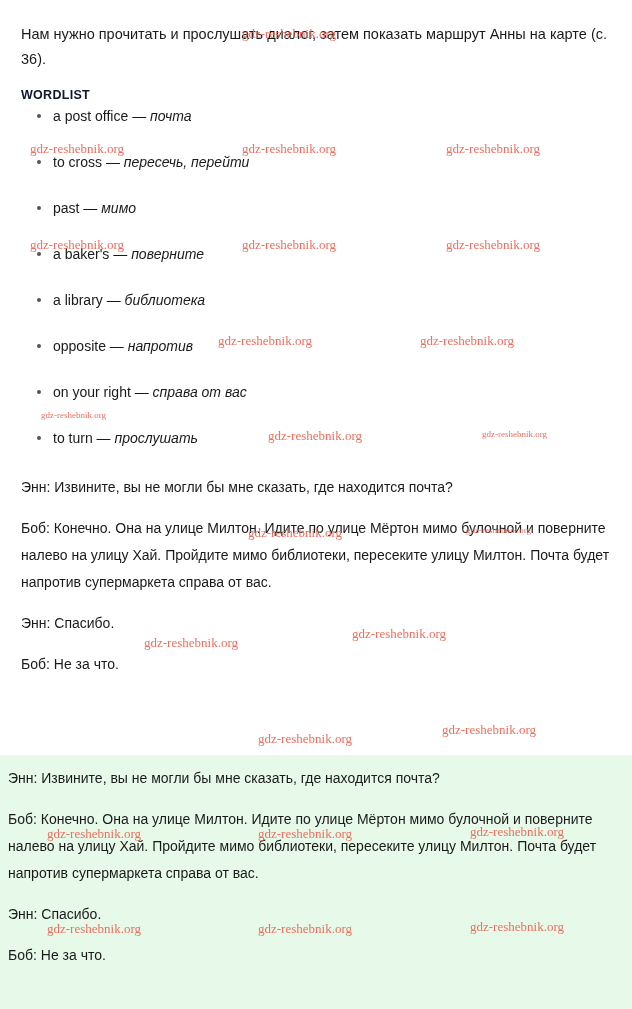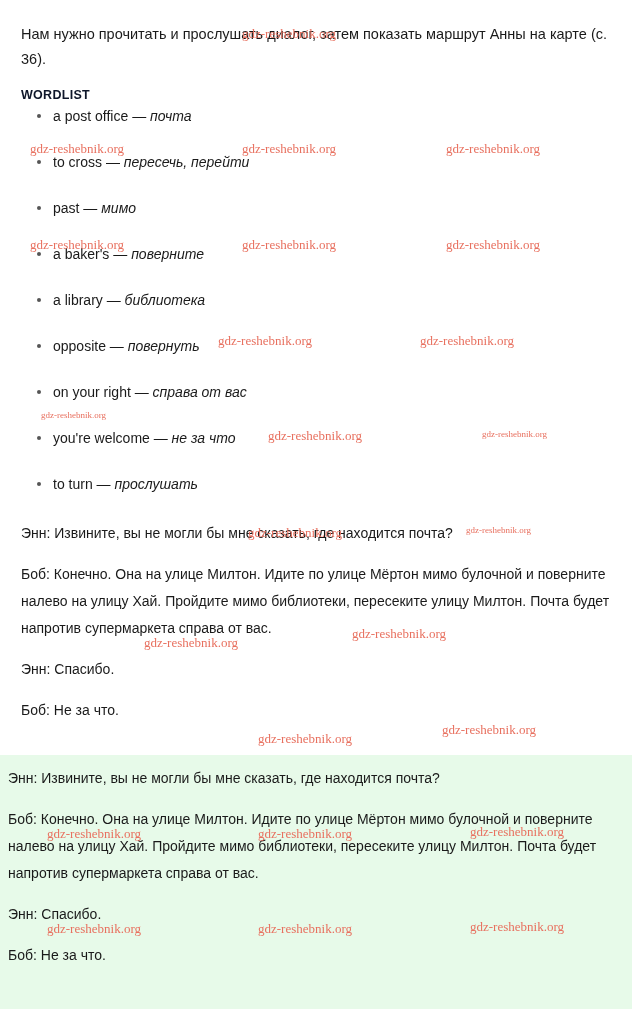--- a/index.html
+++ b/index.html
@@ -146,29 +146,25 @@
       <li>
         <span class="bullet"></span>
         <span>a baker's</span><span> — </span><span class="ru">поверните</span>
       </li>
       <li>
         <span class="bullet"></span>
         <span>a library</span><span> — </span><span class="ru">библиотека</span>
       </li>
       <li>
         <span class="bullet"></span>
-        <span>opposite</span><span> — </span><span class="ru">повернуть</span>
+        <span>opposite</span><span> — </span><span class="ru">напротив</span>
       </li>
       <li>
         <span class="bullet"></span>
         <span>on your right</span><span> — </span><span class="ru">справа от вас</span>
-      </li>
-      <li>
-        <span class="bullet"></span>
-        <span>you're welcome</span><span> — </span><span class="ru">не за что</span>
       </li>
       <li>
         <span class="bullet"></span>
         <span>to turn</span><span> — </span><span class="ru">прослушать</span>
       </li>
     </ul>
 
     <div class="dialog">
       <p>Энн: Извините, вы не могли бы мне сказать, где находится почта?</p>
       <p>Боб: Конечно. Она на улице Милтон. Идите по улице Мёртон мимо булочной и поверните налево на улицу Хай. Пройдите мимо библиотеки, пересеките улицу Милтон. Почта будет напротив супермаркета справа от вас.</p>

